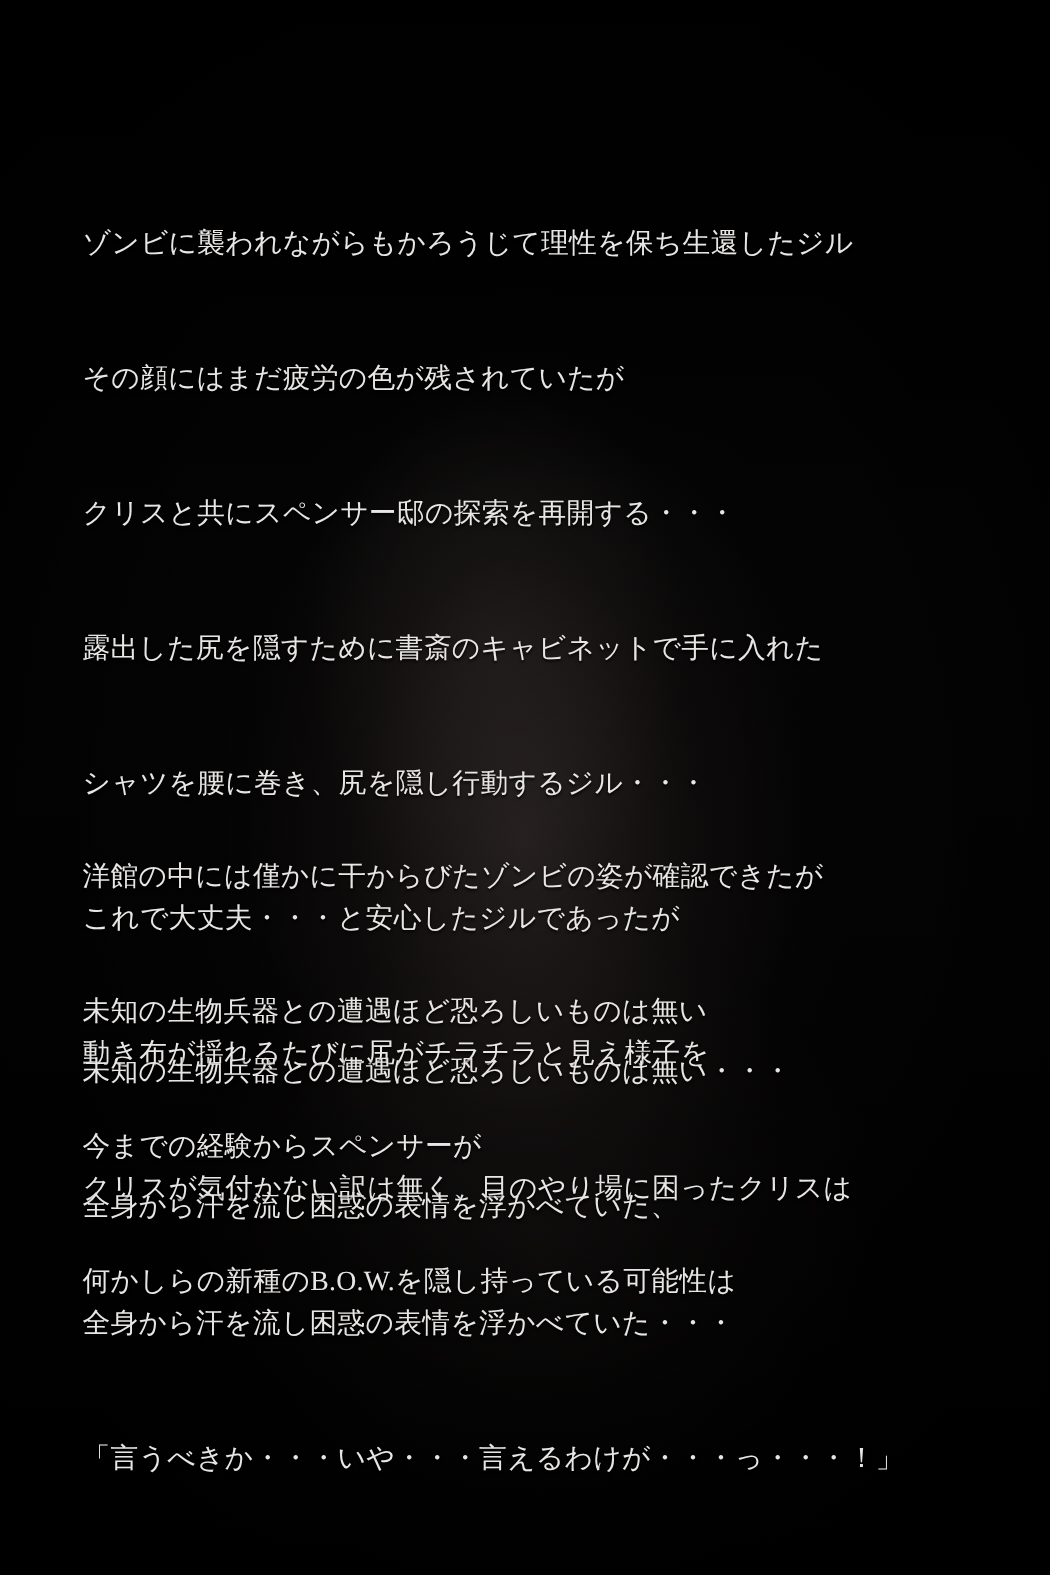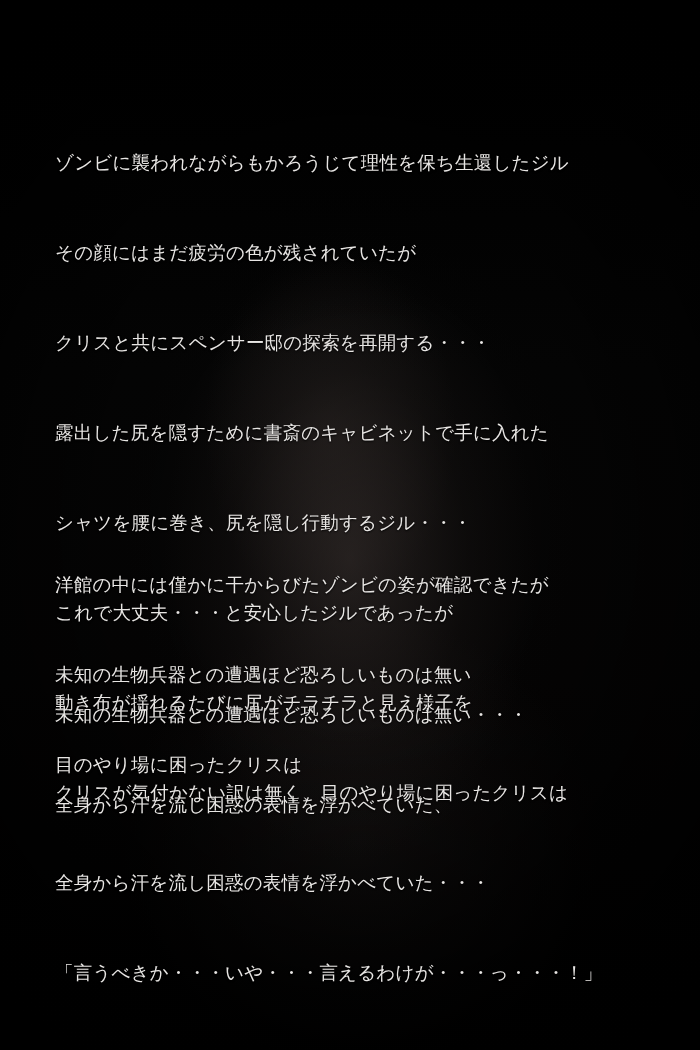--- a/index.html
+++ b/index.html
@@ -81,21 +81,22 @@
       <span class="line">動き布が揺れるたびに尻がチラチラと見え様子を</span>
       <span class="line">クリスが気付かない訳は無く、目のやり場に困ったクリスは</span>
       <span class="line">全身から汗を流し困惑の表情を浮かべていた・・・</span>
       <span class="line">「言うべきか・・・いや・・・言えるわけが・・・っ・・・！」</span>
       <span class="line">尻のことをジルに伝えることができずに苦悩するクリスだった</span>
     </div>
 
     <div class="block" id="block-2">
       <span class="line">洋館の中には僅かに干からびたゾンビの姿が確認できたが</span>
       <span class="line">未知の生物兵器との遭遇ほど恐ろしいものは無い</span>
-      <span class="line">目のやり場に困ったクリスは</span>
+      <span class="line">今までの経験からスペンサーが</span>
+      <span class="line">何かしらの新種のB.O.W.を隠し持っている可能性は</span>
     </div>
 
     <div class="block" id="block-3">
       <span class="line">未知の生物兵器との遭遇ほど恐ろしいものは無い・・・</span>
       <span class="line">全身から汗を流し困惑の表情を浮かべていた、</span>
       
       
       
       
       

